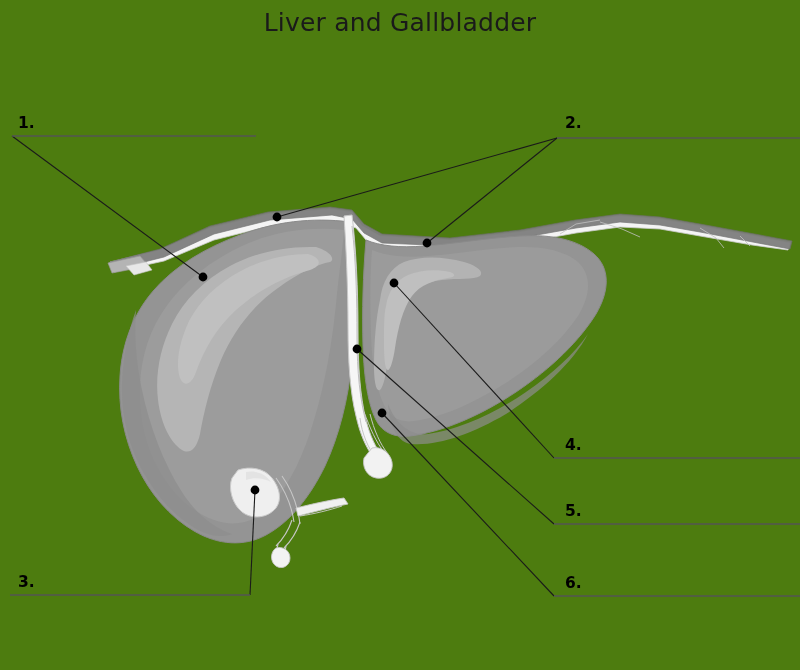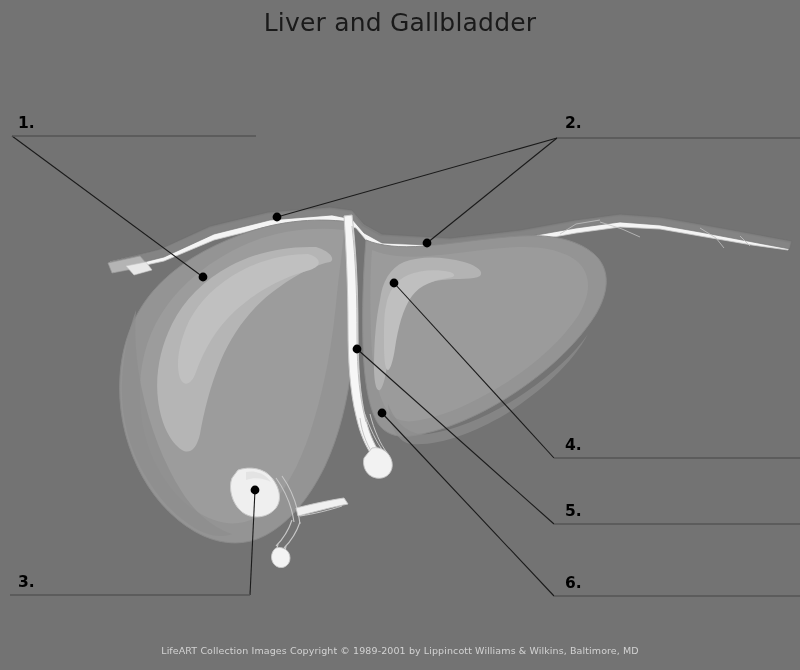--- a/index.html
+++ b/index.html
@@ -7,21 +7,21 @@
     padding: 0;
     background: #ffffff;
   }
   body {
     font-family: "DejaVu Sans", sans-serif;
   }
   #page {
     position: relative;
     width: 800px;
     height: 670px;
-    background: #737373;
+    background: #4d7c0f;
     overflow: hidden;
   }
   #title {
     position: absolute;
     top: 8px;
     left: 0;
     width: 800px;
     text-align: center;
     font-family: "DejaVu Sans", sans-serif;
     font-size: 25px;
@@ -281,14 +281,13 @@
     </g>
   </svg>
 
   <div class="lbl" id="lbl1">1.</div>
   <div class="lbl" id="lbl2">2.</div>
   <div class="lbl" id="lbl3">3.</div>
   <div class="lbl" id="lbl4">4.</div>
   <div class="lbl" id="lbl5">5.</div>
   <div class="lbl" id="lbl6">6.</div>
 
-  <div id="footer">LifeART Collection Images Copyright © 1989-2001 by Lippincott Williams &amp; Wilkins, Baltimore, MD</div>
 </div>
 
 </body></html>

